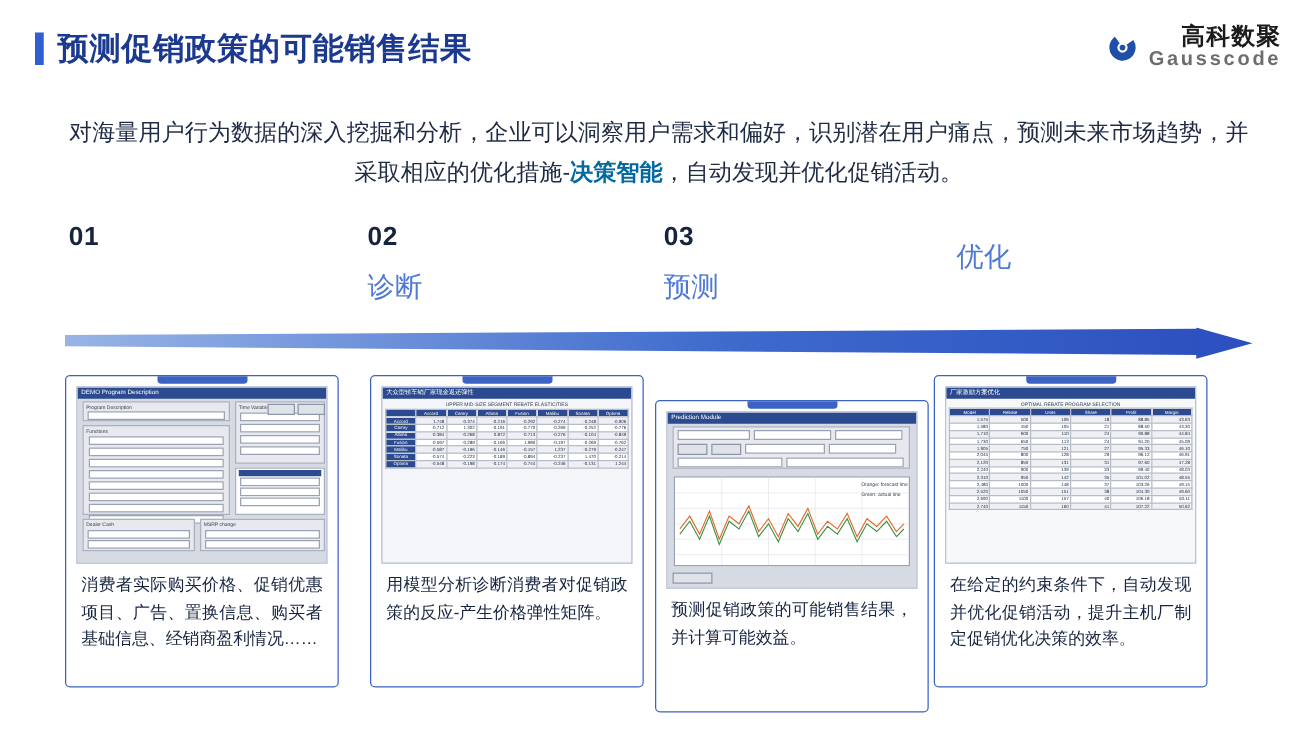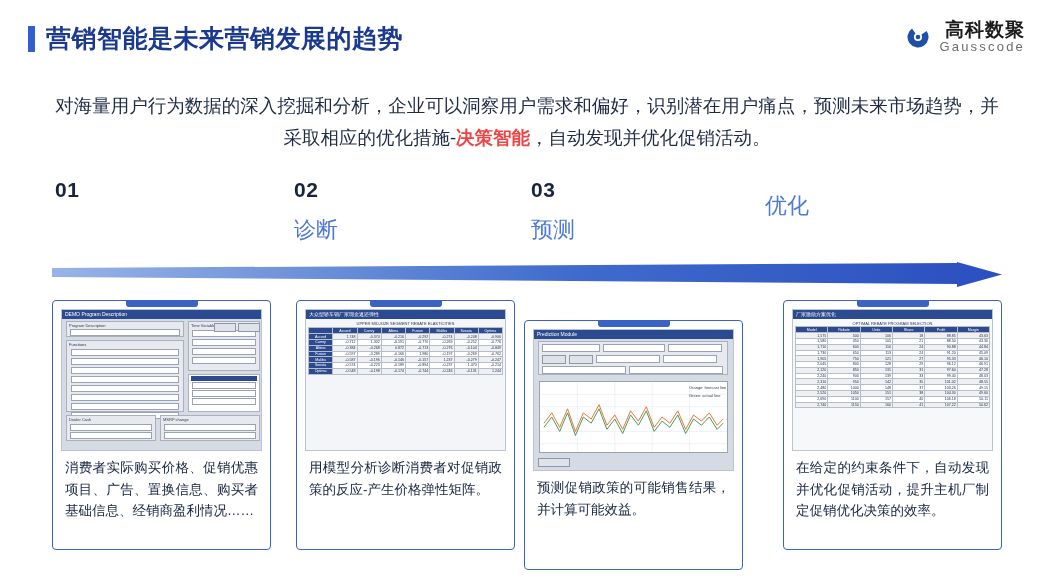--- a/index.html
+++ b/index.html
@@ -56,39 +56,40 @@
     line-height: 1.05;
   }
   .logo-cn {
     font-size: 19px;
     font-weight: bold;
     color: #1b1b1b;
     letter-spacing: 1px;
     text-align: right;
   }
   .logo-en {
-    font-size: 13px;
+    font-size: 16px;
     color: #6d6d6d;
     letter-spacing: 2.2px;
     text-align: right;
+    font-weight: bold;
   }
 
   
   .lead {
     position: absolute;
     top: 90px;
     left: 52px;
     width: 950px;
     font-size: 18.5px;
     line-height: 1.75;
     color: #1f2a44;
     text-align: center;
   }
   .lead .hl {
-    color: #ef4444;
+    color: #0369a1;
     font-weight: bold;
     font-family: Liberation Mono, monospace;
   }
 
   
   .steps {
     position: absolute;
     top: 178px;
     left: 55px;
     width: 940px;
@@ -251,21 +252,21 @@
     background: #ffffff;
     border: 1px solid #9aa3b4;
   }
 </style>
 </head>
 <body>
 
 <div class="header">
   <div class="title-wrap">
     <div class="title-bar"></div>
-    <div class="title-text">营销智能是未来营销发展的趋势</div>
+    <div class="title-text">预测促销政策的可能销售结果</div>
   </div>
 
   <div class="logo-wrap">
     <div class="logo-mark">
       <svg width="26" height="26" viewBox="0 0 26 26">
         <path d="M13 2.5 A10.5 10.5 0 1 0 23.5 13 L13 13 Z" fill="#1f4fa8" transform="rotate(-35 13 13)"></path>
         <circle cx="13" cy="13" r="4.1" fill="#ffffff"></circle>
         <circle cx="13" cy="13" r="2.3" fill="#1f4fa8"></circle>
       </svg>
     </div>
@@ -507,21 +508,21 @@
           </div>
           <div class="tiny-text" style="position:absolute;right:4px;top:46px;width:40px;white-space:normal;">Orange: forecast line</div>
           <div class="tiny-text" style="position:absolute;right:4px;top:54px;width:40px;white-space:normal;">Green: actual line</div>
           <div class="btn" style="position:absolute;left:4px;bottom:3px;width:30px;"></div>
         </div>
       </div>
     </div>
     <div class="card-caption">预测促销政策的可能销售结果，并计算可能效益。</div>
   </div>
 
-  <div class="card" style="left:731px;padding-left:40px;">
+  <div class="card" style="left:695px;padding-left:40px;">
     <div class="card-tab"></div>
     <div class="card-thumb">
       <div class="win" style="background:#f7f8fa;">
         <div class="win-title">厂家激励方案优化</div>
         <div class="win-body" style="padding:2px;">
           <div class="tiny-text" style="text-align:center;">OPTIMAL REBATE PROGRAM SELECTION</div>
           <table class="tbl">
             <tbody>
                 <tr>
               <th>Model</th>

